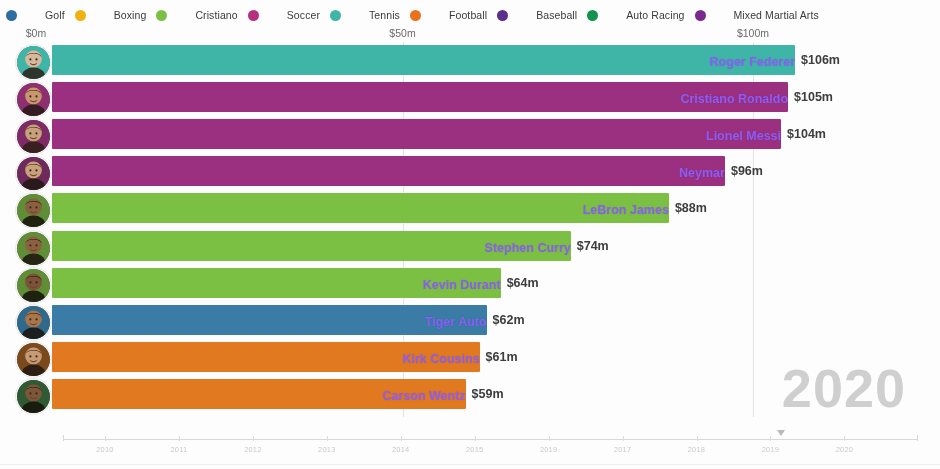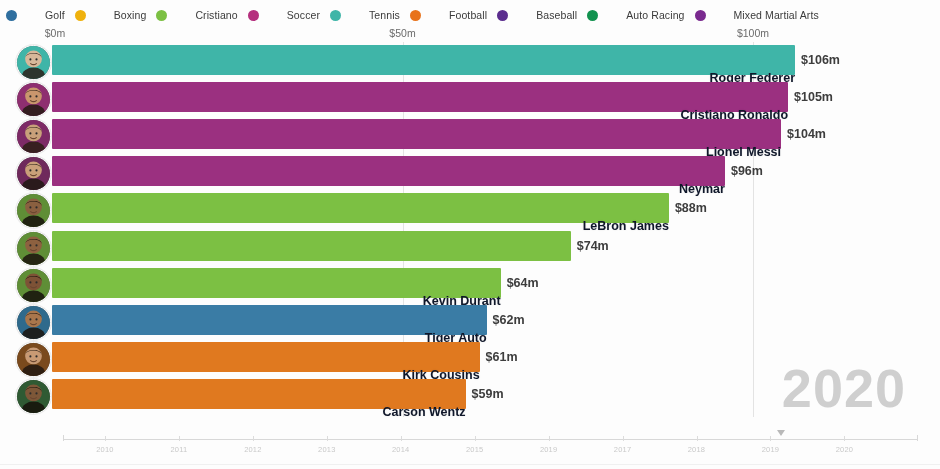--- a/index.html
+++ b/index.html
@@ -54,23 +54,23 @@
     overflow:hidden;border:1px solid #ffffff;
     background:#6a6a6a;
     box-shadow:0 0 0 1px rgba(0,0,0,.07);
   }
   .avatar svg{display:block;}
   .bar{
     position:absolute;left:52px;top:2px;height:30px;
     border-radius:1px;
   }
   .bar-name{
-    position:absolute;top:20px;height:30px;
+    position:absolute;top:4px;height:30px;
     line-height:30px;
-    font-size:12.5px;font-weight:bold;color:#0f172a;
+    font-size:12.5px;font-weight:bold;color:#8b5cf6;
     text-align:right;
     padding-right:7px;
     white-space:nowrap;
     overflow:hidden;
     text-shadow:0 0 2px rgba(0,0,0,.10);
   }
   .bar-value{
     position:absolute;top:2px;height:30px;line-height:30px;
     font-size:12.5px;font-weight:bold;color:#3d3d3d;
     white-space:nowrap;
@@ -146,21 +146,21 @@
         <span class="legend-dot" style="background: rgb(18, 146, 79);"></span>
         <span class="legend-label">Auto Racing</span>
       </div>
       <div class="legend-item">
         <span class="legend-dot" style="background: rgb(122, 42, 143);"></span>
         <span class="legend-label">Mixed Martial Arts</span>
       </div>
     </div>
 
   <div id="axis-layer">
-      <div class="axis-label" style="left: 55px;">$0m</div>
+      <div class="axis-label" style="left: 36px;">$0m</div>
       <div class="axis-label" style="left: 402.5px;">$50m</div>
       <div class="gridline" style="left: 402.5px; height: 375px;"></div>
       <div class="axis-label" style="left: 753px;">$100m</div>
       <div class="gridline" style="left: 753px; height: 375px;"></div>
     </div>
 
   <div class="chart" id="chart">
       <div class="row" style="top: 43px;">
         <div class="avatar">
           <svg width="33" height="33" viewBox="0 0 33 33">
@@ -247,20 +247,21 @@
             <rect width="33" height="33" fill="#5f8e36"></rect>
             <circle cx="16.5" cy="13" r="8.4" fill="#8d6140"></circle>
             <path d="M8.2 12.2 C8.2 5.5 24.8 5.2 24.8 12.4 C24.8 9.6 21 7.4 16.4 7.4 C12.3 7.4 8.2 9.3 8.2 12.2 Z" fill="#1b130d"></path>
             <ellipse cx="16.5" cy="30" rx="11.5" ry="8.5" fill="#1b130d" opacity="0.85"></ellipse>
             <circle cx="13.4" cy="13.4" r="1.05" fill="#2b2b2b"></circle>
             <circle cx="19.5" cy="13.4" r="1.05" fill="#2b2b2b"></circle>
             <path d="M13.6 17.6 q2.9 2.1 5.8 0" stroke="#6b4630" stroke-width="1.1" fill="none" stroke-linecap="round"></path>
           </svg>
         </div>
         <div class="bar" style="width: 518.74px; background: rgb(124, 192, 67);"></div>
+        <div class="bar-name" style="left: 52px; width: 518.74px;">Stephen Curry</div>
         <div class="bar-value" style="left: 570.74px;">$74m</div>
       </div>
       <div class="row" style="top: 265.6px;">
         <div class="avatar">
           <svg width="33" height="33" viewBox="0 0 33 33">
             <rect width="33" height="33" fill="#5f8e36"></rect>
             <circle cx="16.5" cy="13" r="8.4" fill="#7d5236"></circle>
             <path d="M8.2 12.2 C8.2 5.5 24.8 5.2 24.8 12.4 C24.8 9.6 21 7.4 16.4 7.4 C12.3 7.4 8.2 9.3 8.2 12.2 Z" fill="#150f0a"></path>
             <ellipse cx="16.5" cy="30" rx="11.5" ry="8.5" fill="#150f0a" opacity="0.85"></ellipse>
             <circle cx="13.4" cy="13.4" r="1.05" fill="#2b2b2b"></circle>

